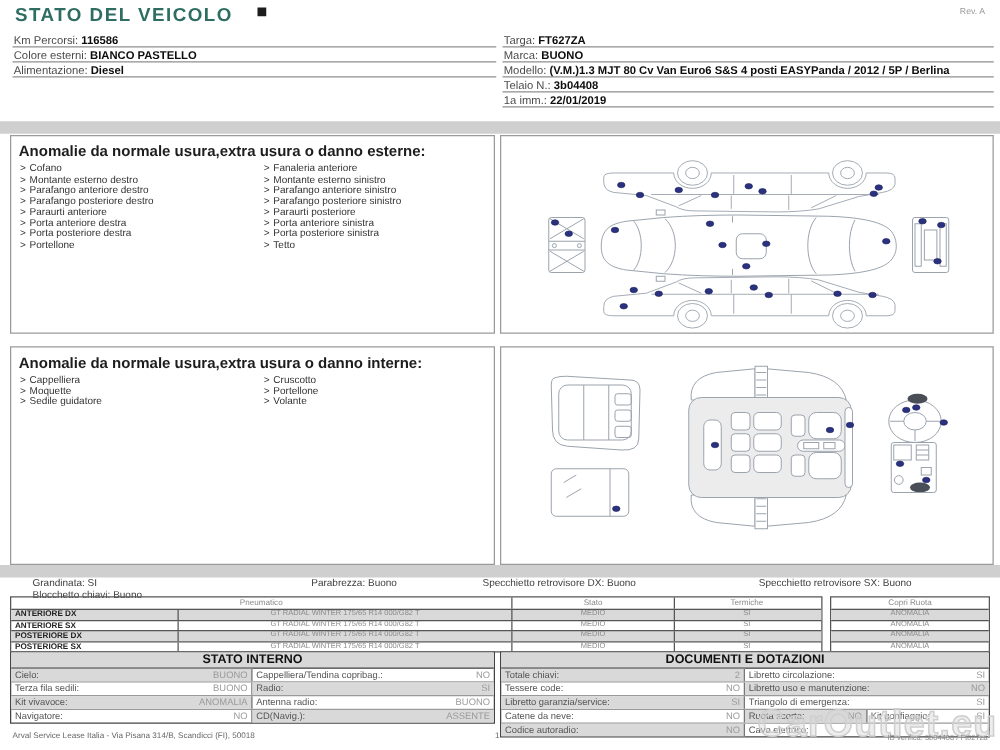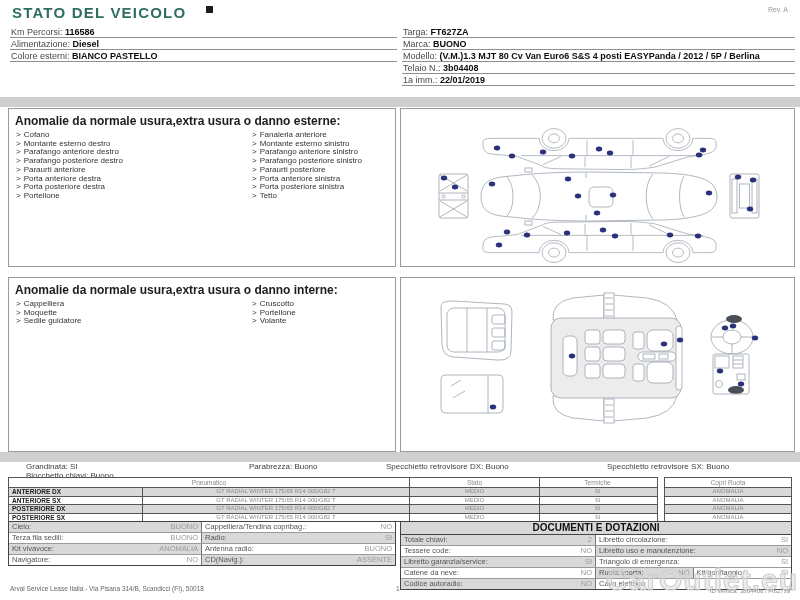--- a/index.html
+++ b/index.html
@@ -16,21 +16,21 @@
   .field{border-bottom:1px solid #8f8f8f;font-size:9px;line-height:10px;color:#4a4a4a;
          padding:1px 2px 0 1px;}
   .field b{color:#0d0d0d;}
   
   .bar{position:absolute;left:0;width:800px;height:10px;background:#cfcfcf;}
   
   .box{position:absolute;border:1px solid #9a9a9a;background:#fff;box-sizing:border-box;}
   .box-title{font-size:12px;font-weight:bold;color:#1d1d1d;padding:5px 6px 3px 6px;}
   .anom-cols{display:flex;padding:0 0 0 7px;}
   .anom-col{width:195px;}
-  .anom-col:last-child{width:auto;margin-left:41px;}
+  .anom-col:last-child{width:auto;}
   .anom-item{font-size:8px;line-height:8.7px;color:#333;white-space:nowrap;}
   .anom-item .arr{margin-right:3px;color:#333;}
   
   svg .ln{stroke:#9ba3ad;fill:none;stroke-width:.8;}
   svg .fillg{fill:#ececec;stroke:#9ba3ad;stroke-width:.8;}
   svg .fillw{fill:#ffffff;stroke:#9ba3ad;stroke-width:.8;}
   svg .dot{fill:#2a317e;stroke:#1d2360;stroke-width:.5;}
   svg .dk{fill:#4a4f57;stroke:none;}
   
   .sum{position:absolute;font-size:8px;color:#3d3d3d;white-space:nowrap;margin-left:16px;}
@@ -76,22 +76,22 @@
 <body>
 
 <div class="page">
 
   <div class="title">STATO DEL VEICOLO</div>
   <div class="title-square"></div>
   <div class="rev">Rev. A</div>
 
   <div class="fields fl">
     <div class="field"><span>Km Percorsi:</span> <b>116586</b></div>
+      <div class="field"><span>Colore esterni:</span> <b>BIANCO PASTELLO</b></div>
       <div class="field"><span>Alimentazione:</span> <b>Diesel</b></div>
-      <div class="field"><span>Colore esterni:</span> <b>BIANCO PASTELLO</b></div>
   </div>
 
   <div class="fields fr">
     <div class="field"><span>Targa:</span> <b>FT627ZA</b></div>
       <div class="field"><span>Marca:</span> <b>BUONO</b></div>
       <div class="field"><span>Modello:</span> <b>(V.M.)1.3 MJT 80 Cv Van Euro6 S&amp;S 4 posti EASYPanda / 2012 / 5P / Berlina</b></div>
       <div class="field"><span>Telaio N.:</span> <b>3b04408</b></div>
       <div class="field"><span>1a imm.:</span> <b>22/01/2019</b></div>
   </div>
 
@@ -330,20 +330,21 @@
   </div>
   <div class="copri">
     <div class="chead">Copri Ruota</div>
     <div class="crow">ANOMALIA</div>
       <div class="crow">ANOMALIA</div>
       <div class="crow">ANOMALIA</div>
       <div class="crow">ANOMALIA</div>
   </div>
 
   <div class="bt" style="left:8px;width:388px;">
+    <div class="bt-header">STATO INTERNO</div>
     <div class="btrow">
       <div class="btcell w50 g">
           <span class="lbl">Cielo:</span>
           <span class="val">BUONO</span>
         </div>
       <div class="btcell w50">
           <span class="lbl">Cappelliera/Tendina copribag.:</span>
           <span class="val">NO</span>
         </div>
     </div>

